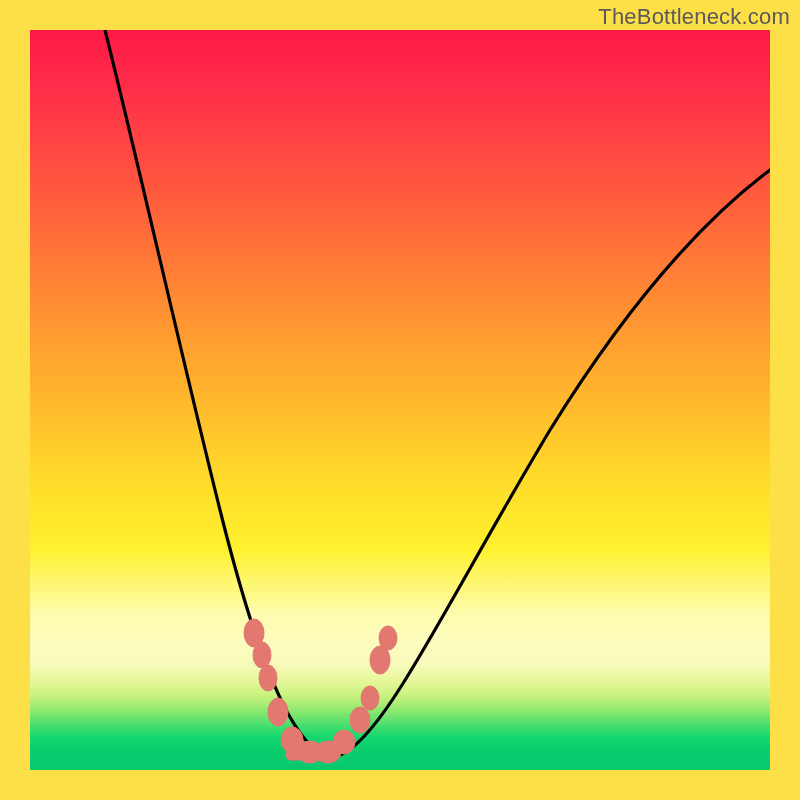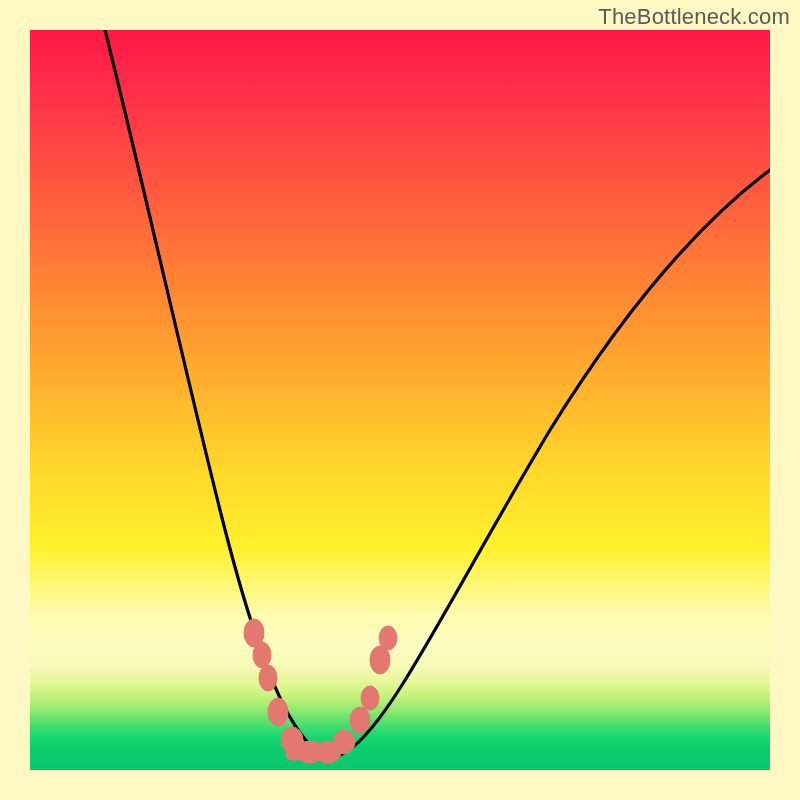--- a/index.html
+++ b/index.html
@@ -10,21 +10,21 @@
     overflow: hidden;
     background: #000;
     font-family: Arial, Helvetica, sans-serif;
   }
   .frame {
     position: absolute;
     left: 0;
     top: 0;
     width: 800px;
     height: 800px;
-    background: #fef9c3;
+    background: #fde047;
   }
   .plot {
     position: absolute;
     left: 30px;
     top: 30px;
     width: 740px;
     height: 740px;
     
     background: linear-gradient(
       to bottom,

